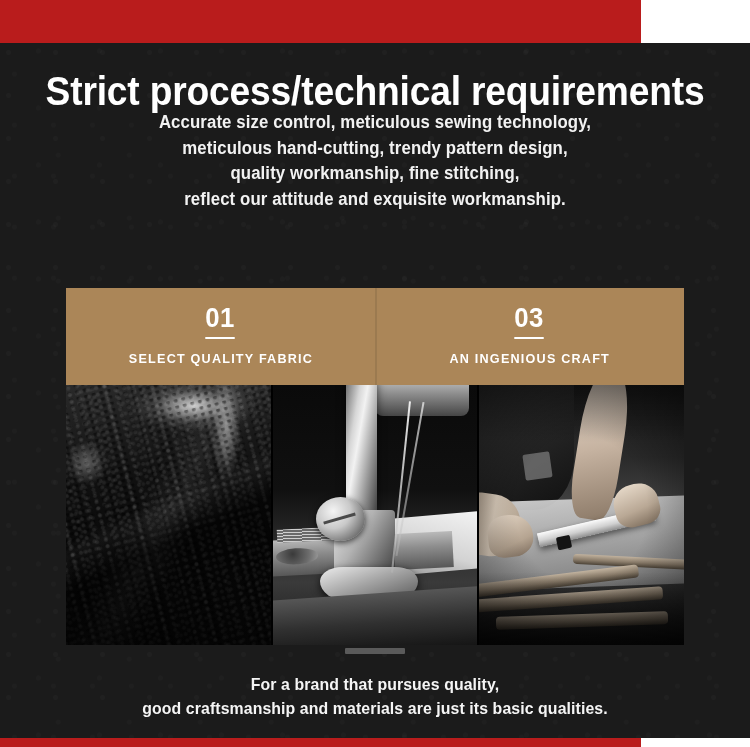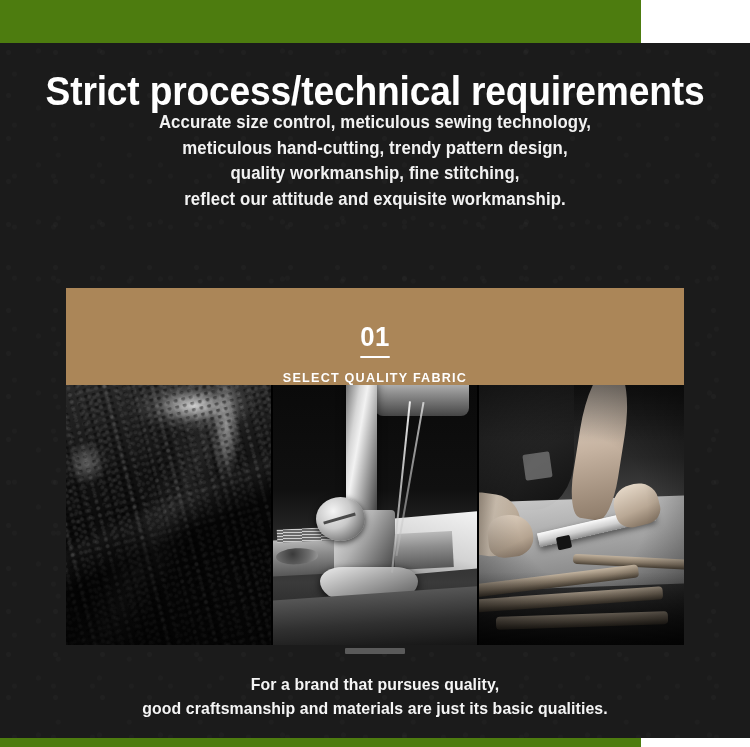--- a/index.html
+++ b/index.html
@@ -13,21 +13,21 @@
     height: 747px;
     overflow: hidden;
     font-family: "Liberation Sans", sans-serif;
     -webkit-font-smoothing: antialiased;
   }
 
   .page {
     position: relative;
     width: 641px;
     height: 747px;
-    background: #4d7c0f;
+    background: #b91c1c;
   }
 
   
   .slab {
     position: absolute;
     left: 0px;
     top: 43px;
     width: 750px;
     height: 695px;
     background: #1b1b1b;
@@ -92,22 +92,22 @@
     display: flex;
     background: #ab8658;
     z-index: 3;
   }
   .band-cell {
     flex: 1 1 0;
     position: relative;
     display: flex;
     flex-direction: column;
     align-items: center;
-    justify-content: flex-end;
-    padding-top: 4px;
+    justify-content: flex-start;
+    padding-top: 16px;
     box-sizing: border-box;
   }
   .band-cell + .band-cell::before {
     content: "";
     position: absolute;
     left: 0;
     top: 0;
     bottom: 0;
     width: 2px;
     background: #9b7a50;
@@ -460,20 +460,24 @@
     <span class="line">Accurate size control, meticulous sewing technology,</span>
     <span class="line">meticulous hand-cutting, trendy pattern design,</span>
     <span class="line">quality workmanship, fine stitching,</span>
     <span class="line">reflect our attitude and exquisite workmanship.</span>
   </div>
 
   <div class="band">
     <div class="band-cell">
       <div class="cell-num">01</div>
       <div class="cell-label">SELECT QUALITY FABRIC</div>
+    </div>
+    <div class="band-cell">
+      <div class="cell-num">03</div>
+      <div class="cell-label">AN INGENIOUS CRAFT</div>
     </div>
   </div>
 
   <div class="strip">
 
     <div class="photo ph-leather"></div>
 
     <div class="photo ph-sewing">
       <div class="sew-arm"></div>
       <div class="sew-needlebar"></div>

